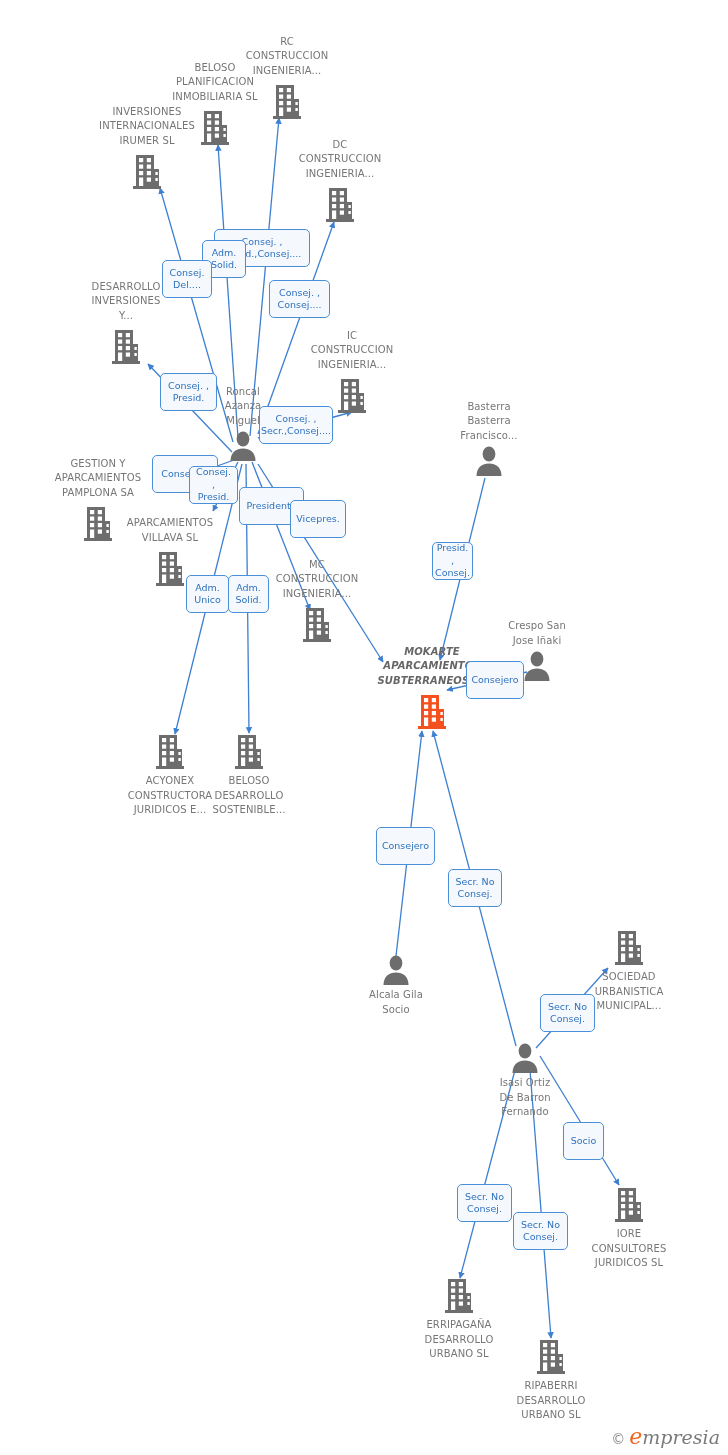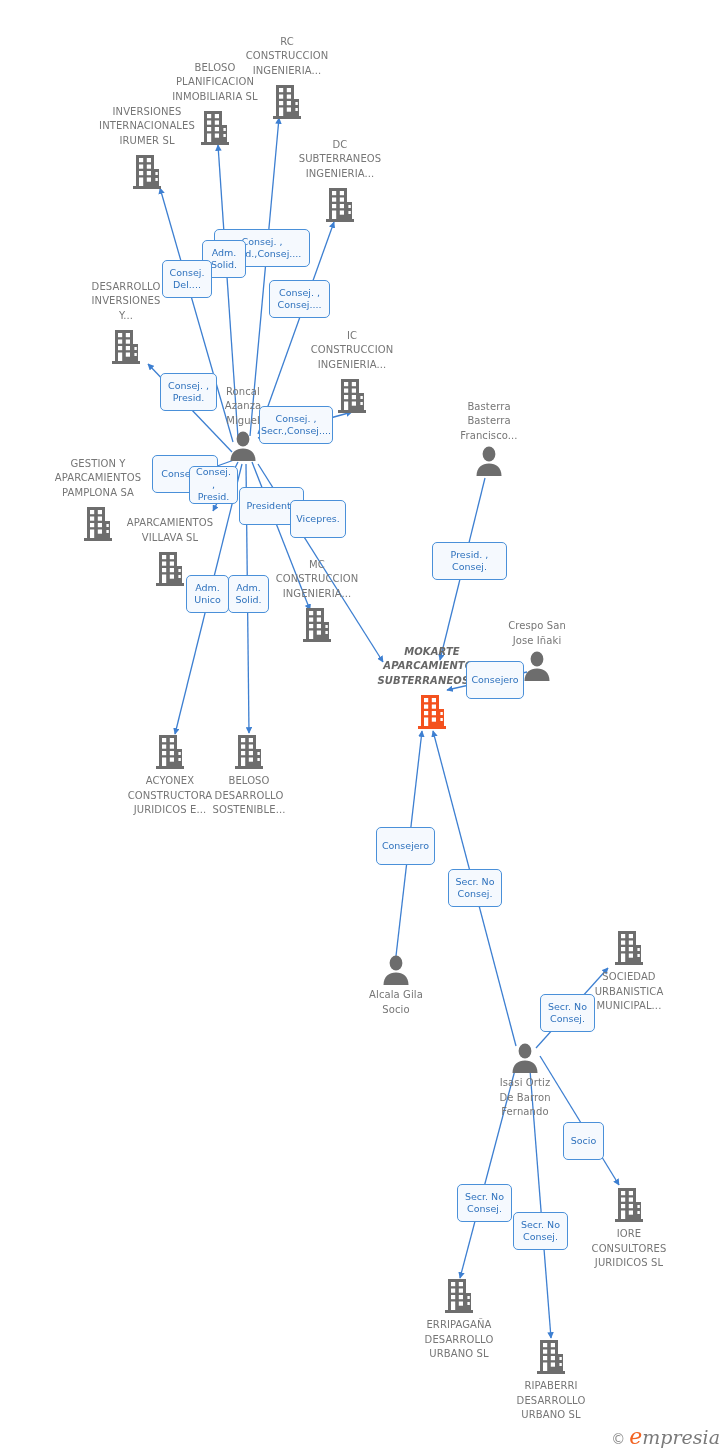--- a/index.html
+++ b/index.html
@@ -191,21 +191,21 @@
               <rect x="8" y="19" width="4.2" height="4.2"></rect>
               <rect x="15.8" y="19" width="4.2" height="4.2"></rect>
               <rect x="8" y="25.5" width="4.2" height="8.5"></rect>
               <rect x="15.8" y="25.5" width="4.2" height="4.2"></rect>
               <rect x="24.4" y="20" width="2.4" height="3"></rect>
               <rect x="24.4" y="26" width="2.4" height="3"></rect>
             </g>
           </svg>
         </span>
         <div class="label above">DC
-SUBTERRANEOS
+CONSTRUCCION
 INGENIERIA...</div>
       </div>
       <div class="node company" style="left: 126px; top: 347px;">
         <span class="glyph">
           <svg viewBox="0 0 32 40" xmlns="http://www.w3.org/2000/svg">
             <g fill="#6d6d6d">
               <rect x="5" y="3" width="18" height="31"></rect>
               <rect x="23" y="17" width="5" height="17"></rect>
               <rect x="2" y="34" width="28" height="3"></rect>
             </g>
@@ -587,21 +587,21 @@
 Consej....</div>
       <div class="tag" style="left: 160px; top: 373px; width: 57px; height: 34px;">Consej.  ,
 Presid.</div>
       <div class="tag" style="left: 259px; top: 406px; width: 74px; height: 34px;">Consej.  ,
 Secr.,Consej....</div>
       <div class="tag" style="left: 152px; top: 455px; width: 66px; height: 19px;">Consejero</div>
       <div class="tag" style="left: 189px; top: 466px; width: 49px; height: 34px;">Consej.  ,
 Presid.</div>
       <div class="tag" style="left: 239px; top: 487px; width: 65px; height: 19px;">Presidente</div>
       <div class="tag" style="left: 290px; top: 500px; width: 56px; height: 19px;">Vicepres.</div>
-      <div class="tag" style="left: 432px; top: 542px; width: 75px; height: 34px;">Presid.  ,
+      <div class="tag" style="left: 432px; top: 542px; width: 41px; height: 34px;">Presid.  ,
 Consej.</div>
       <div class="tag" style="left: 186px; top: 575px; width: 43px; height: 34px;">Adm.
 Unico</div>
       <div class="tag" style="left: 228px; top: 575px; width: 41px; height: 34px;">Adm.
 Solid.</div>
       <div class="tag" style="left: 466px; top: 661px; width: 58px; height: 19px;">Consejero</div>
       <div class="tag" style="left: 376px; top: 827px; width: 59px; height: 19px;">Consejero</div>
       <div class="tag" style="left: 448px; top: 869px; width: 54px; height: 34px;">Secr.  No
 Consej.</div>
       <div class="tag" style="left: 540px; top: 994px; width: 55px; height: 34px;">Secr.  No

